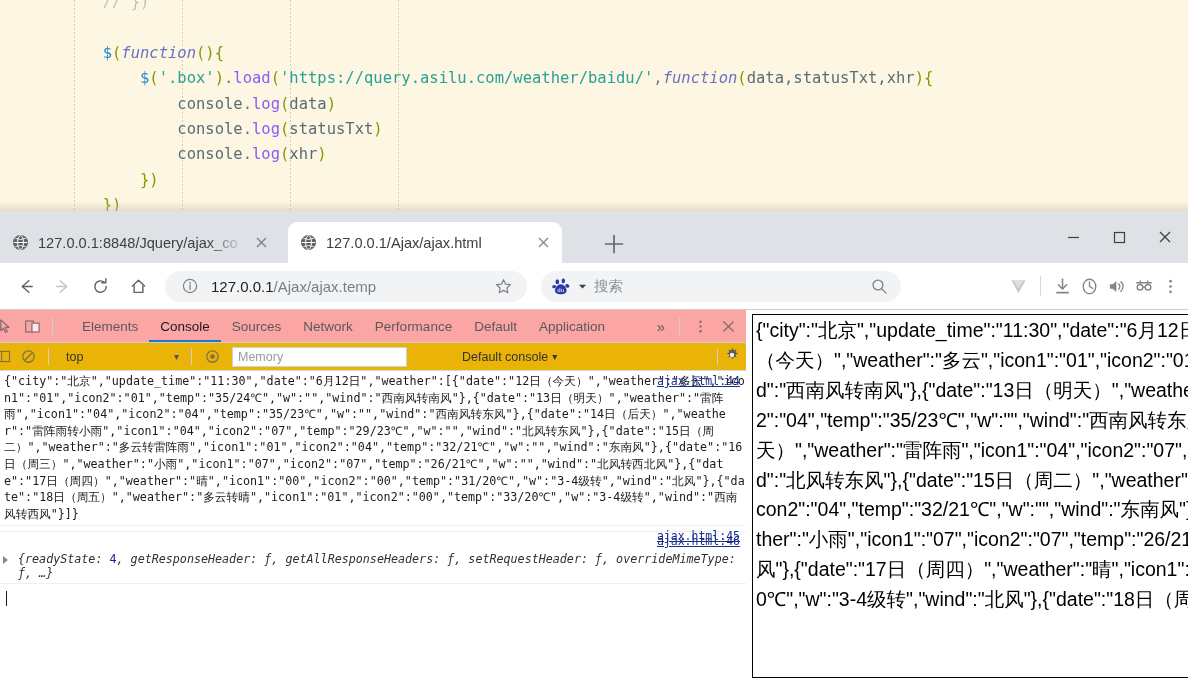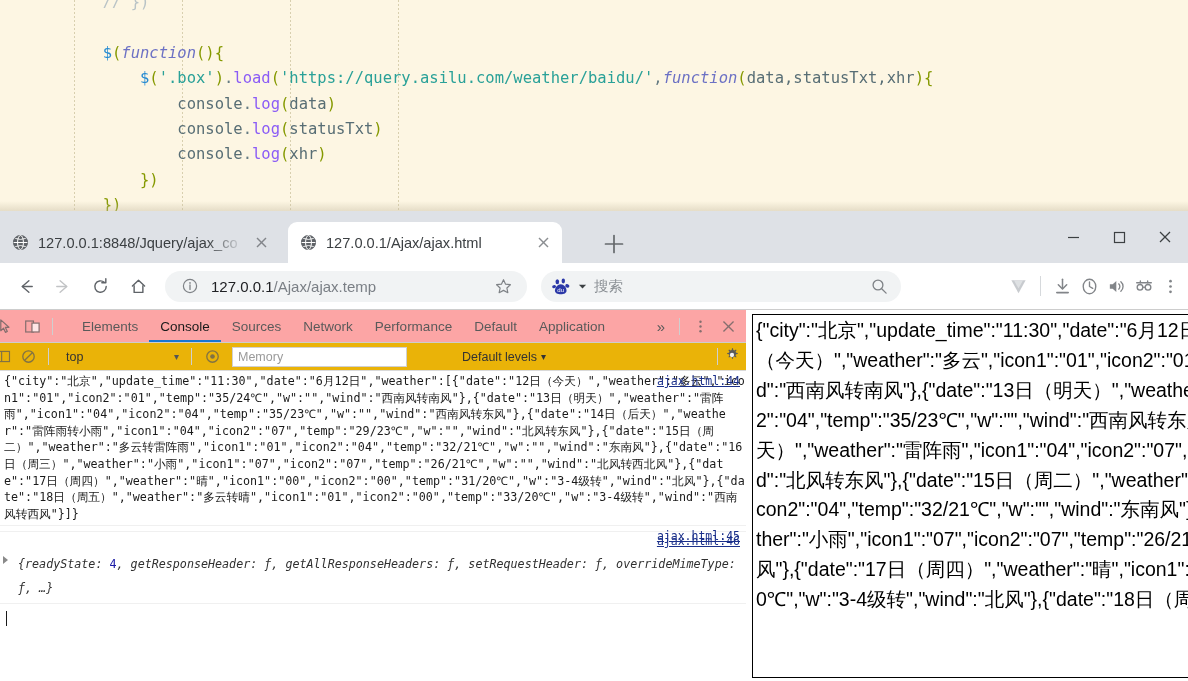--- a/index.html
+++ b/index.html
@@ -130,21 +130,21 @@
     font-size:11.7px; line-height:16.6px; color:#1a1a1a;
     white-space:pre-wrap; word-break:break-all; padding-right:2px;
   }
   .msg-link {
     position:absolute; right:6px; font-size:11.5px; color:#1a2f8a;
     text-decoration:underline;
     font-family:"DejaVu Sans Mono","Liberation Mono",monospace;
   }
   .msg-obj {
     font-family:"DejaVu Sans Mono","Liberation Mono",monospace;
-    font-size:11.7px; line-height:24px; color:#303030; font-style:italic;
+    font-size:11.7px; line-height:14px; color:#303030; font-style:italic;
     padding-left:14px; padding-right:6px;
   }
   .msg-obj .num { color:#1a1aa6; font-style:normal; }
   .tri { position:absolute; left:3px; top:24px; width:0;height:0;
          border-left:5px solid #8a8a8a; border-top:4px solid transparent; border-bottom:4px solid transparent; }
   .prompt-row { height:28px; display:flex; align-items:center; padding-left:6px; }
   .caret { width:1px; height:15px; background:#1a1a1a; animation:bl 1.1s steps(1) infinite; }
   @keyframes bl { 0%,50%{opacity:1} 51%,100%{opacity:1} }
 
   
@@ -424,21 +424,21 @@
       <span class="dt-icobtn">
         <svg width="15" height="15" viewBox="0 0 16 16">
           <circle cx="8" cy="8" r="6.1" fill="none" stroke="#5a5a5a" stroke-width="1.4"></circle>
           <circle cx="8" cy="8" r="2.5" fill="#5a5a5a"></circle>
         </svg>
       </span>
       <div class="dt-filterinput">
         <span>Memory</span>
       </div>
       <div class="dt-levels">
-        <span>Default levels</span>
+        <span>Default console</span>
         <span style="font-size:10px">▾</span>
       </div>
       <div class="dt-gear">
         <span class="dt-vsep"></span>
         <span>
           <svg width="16" height="16" viewBox="0 0 18 18">
             <path d="M9 1.4 l1.1 0 .35 1.9 1.35.56 1.55-1.12.78.78-1.12 1.55.56 1.35 1.9.35 0 1.1-1.9.35-.56 1.35 1.12 1.55-.78.78-1.55-1.12-1.35.56-.35 1.9-1.1 0-.35-1.9-1.35-.56-1.55 1.12-.78-.78 1.12-1.55-.56-1.35-1.9-.35 0-1.1 1.9-.35.56-1.35-1.12-1.55.78-.78 1.55 1.12 1.35-.56z" fill="#5a5a5a"></path>
             <circle cx="9" cy="9" r="2.4" fill="#f3f3f3"></circle>
           </svg>
         </span>

